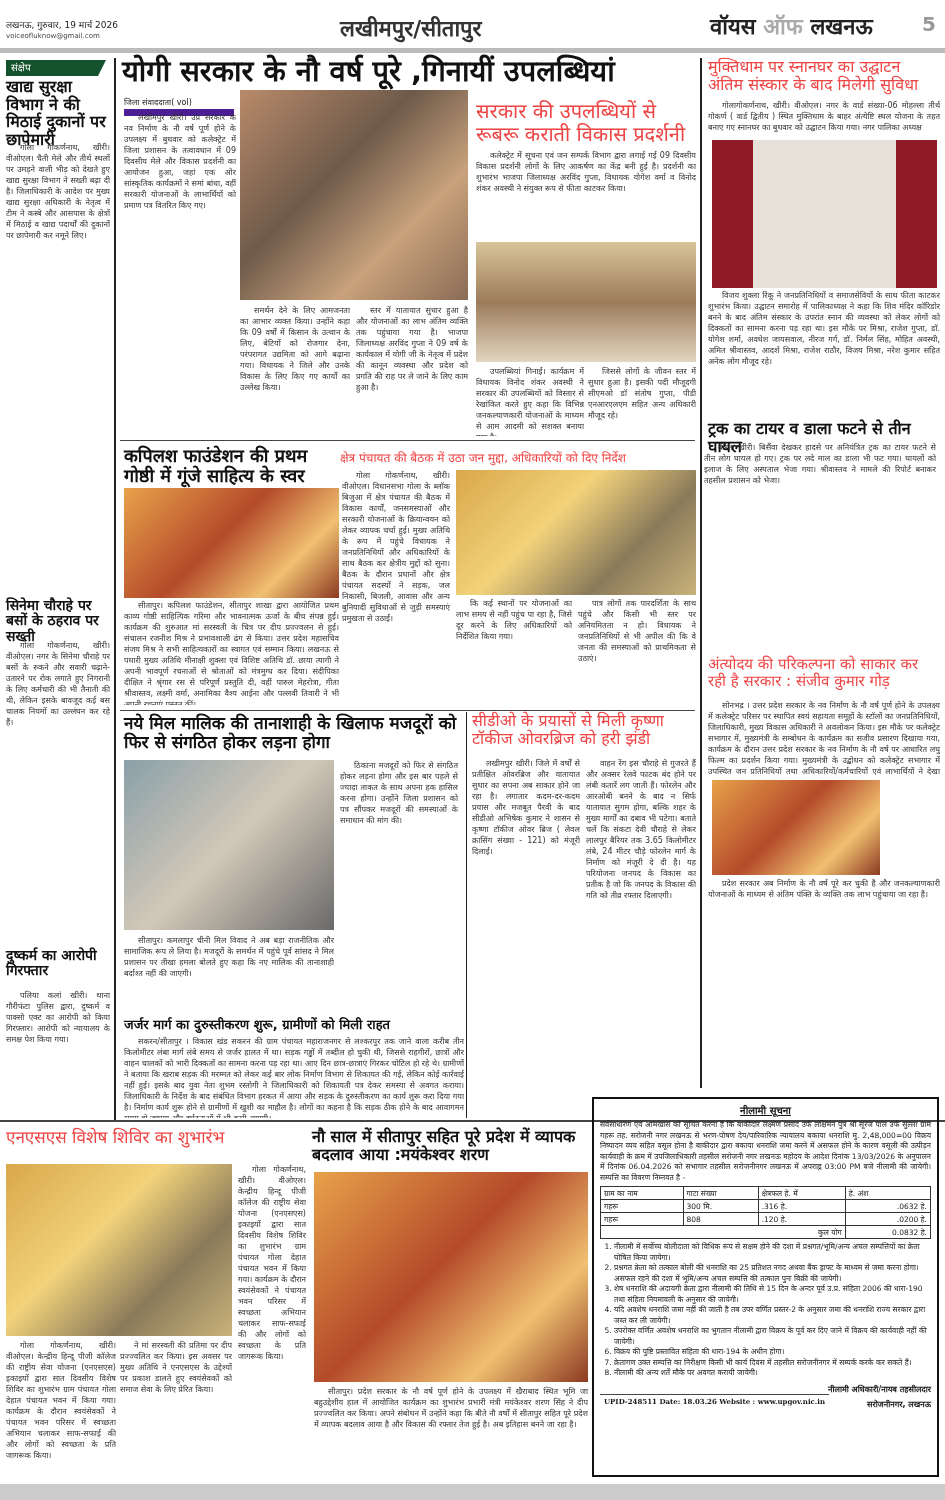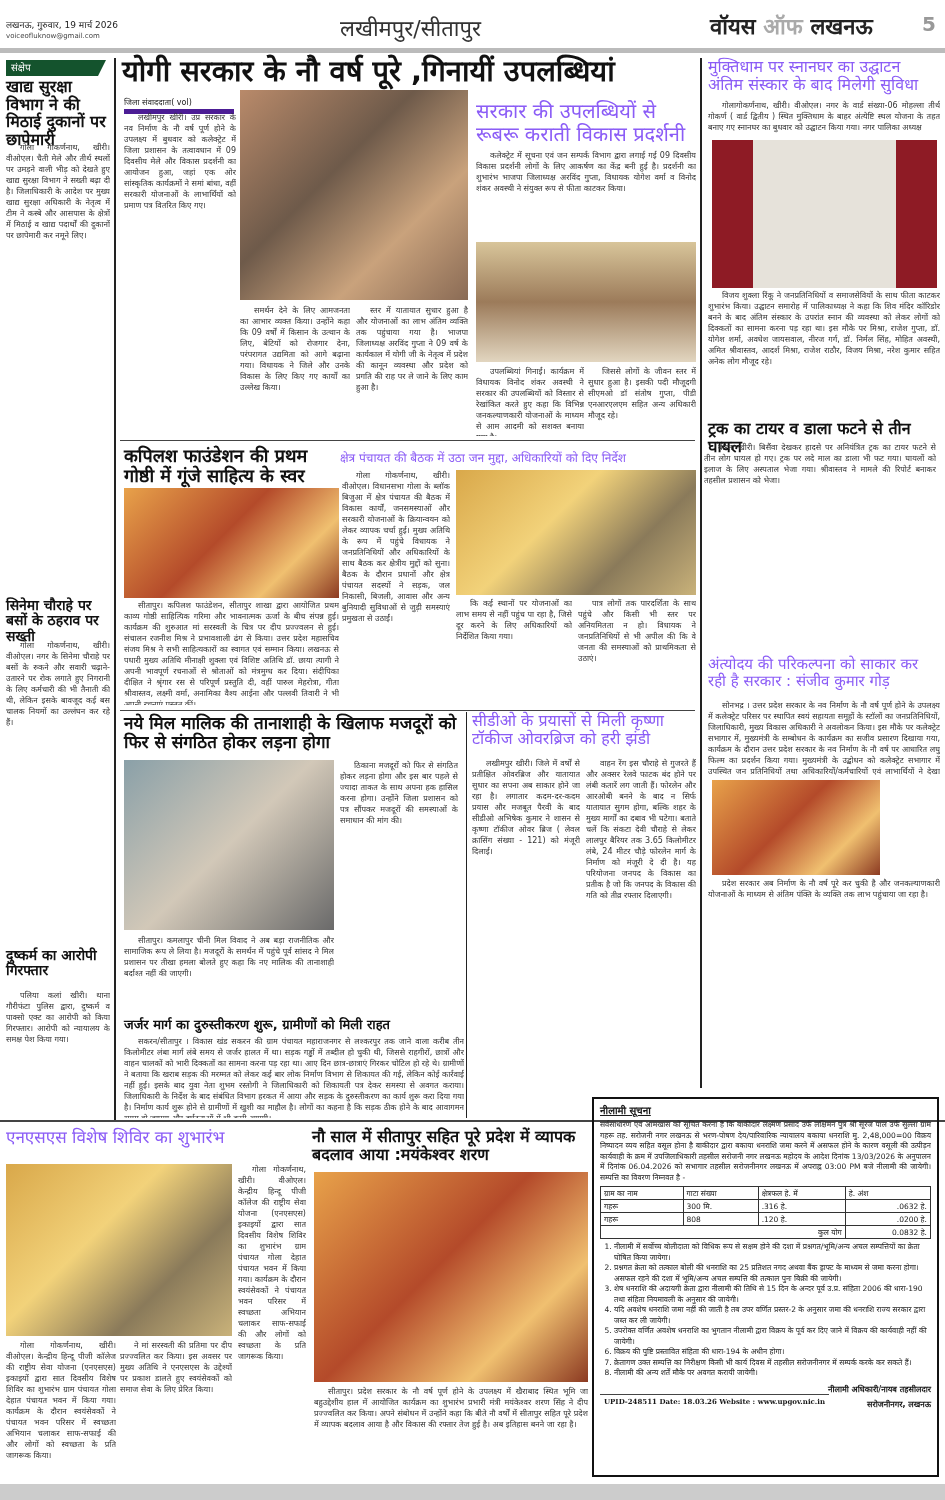--- a/index.html
+++ b/index.html
@@ -1,40 +1,40 @@
 <!DOCTYPE html>
 <html><head>
 <meta charset="utf-8">
 <style>
 *{box-sizing:border-box;margin:0;padding:0}
 body{width:945px;height:1500px;background:#fff;font-family:"DejaVu Sans",sans-serif;color:#1a1a1a;position:relative;overflow:hidden}
 .abs{position:absolute}
 .masthead{left:0;top:0;width:945px;height:48px}
 .mh-date{left:6px;top:18px;font-size:9px;color:#222}
 .mh-email{left:6px;top:32px;font-size:7px;color:#444}
-.mh-section{left:340px;top:12px;font-size:22px;font-weight:normal;color:#333;font-family:"DejaVu Serif",serif}
+.mh-section{left:340px;top:12px;font-size:22px;font-weight:bold;color:#333;font-family:"DejaVu Serif",serif}
 .mh-brand{left:710px;top:10px;font-size:22px;font-weight:bold;color:#222}
 .mh-brand .lite{color:#aaa}
 .mh-page{left:922px;top:12px;font-size:20px;font-weight:bold;color:#999}
 .rule{left:0;top:48px;width:945px;height:5px;background:#bbb}
 .vline{width:2px;background:#222}
 .hline{height:1px;background:#444}
 .headline{font-weight:bold;line-height:1.1;color:#111}
-.subhead{line-height:1.15;color:#8b5cf6}
+.subhead{line-height:1.15;color:#ef4444}
 .body-text{font-size:8px;line-height:11px;color:#333;text-align:justify;overflow:hidden}
 .body-text p{text-indent:14px}
 .photo{background:linear-gradient(135deg,#b98a6a,#6e5a4a 40%,#c9a27c 70%,#8a6b55);overflow:hidden}
 .photo.orange{background:linear-gradient(135deg,#e8a24a,#b44a2a 45%,#f0c070 75%,#8c3a22)}
 .photo.red{background:linear-gradient(90deg,#8e1b25 0 18%,#e6e2da 18% 82%,#8e1b25 82%)}
 .photo.hall{background:linear-gradient(180deg,#d8c59a,#9c7b5a 50%,#e2d6c0)}
 .photo.yellow{background:linear-gradient(135deg,#d9a84a,#f2d27a 40%,#8a7a5a 70%,#c9b27a)}
 .photo.gray{background:linear-gradient(135deg,#8aa0a8,#d2c8b8 50%,#6a6a6a)}
 .sankshep{left:6px;top:60px;width:100px;height:16px;background:#14532d;color:#fff;font-size:10px;padding-left:5px;line-height:16px;clip-path:polygon(0 0,100% 0,92% 100%,0 100%)}
 .notice{left:592px;top:1097px;width:347px;height:380px;border:2px solid #111;padding:4px 6px}
-.notice h3{font-size:10px;text-decoration:underline;margin-bottom:3px}
+.notice h3{text-align:center;font-size:10px;text-decoration:underline;margin-bottom:3px}
 .notice .nt{font-size:7.5px;line-height:10.5px;color:#222;text-align:justify}
 .notice table{width:100%;border-collapse:collapse;font-size:7.5px;margin:3px 0}
 .notice td,.notice th{border:1px solid #333;padding:1px 3px;font-weight:normal;text-align:left}
 .notice td.r{text-align:right}
 .notice ol{font-size:7.5px;line-height:10.5px;padding-left:14px;color:#222}
 .sign{text-align:right;font-size:8px;font-weight:bold;margin-top:4px}
 .upid{font-size:7px;font-weight:bold;border-top:1px solid #444;display:inline-block;padding:2px 4px;font-family:"DejaVu Serif",serif}
 .footer-bar{left:0;top:1484px;width:945px;height:16px;background:#ccc}
 </style>
 </head>
@@ -62,21 +62,21 @@
 <div class="abs body-text" style="left:6px;top:640px;width:104px;height:302px">
     <p>गोला गोकर्णनाथ, खीरी। वीओएल। नगर के सिनेमा चौराहे पर बसों के रुकने और सवारी चढ़ाने-उतारने पर रोक लगाते हुए निगरानी के लिए कर्मचारी की भी तैनाती की थी, लेकिन इसके बावजूद कई बस चालक नियमों का उल्लंघन कर रहे हैं।</p>
   </div>
 <div class="abs headline" style="left:6px;top:948px;width:105px;font-size:14px">दुष्कर्म का आरोपी गिरफ्तार</div>
 <div class="abs body-text" style="left:6px;top:990px;width:104px;height:128px">
     <p>पलिया कलां खीरी। थाना गौरीफंटा पुलिस द्वारा, दुष्कर्म व पाक्सो एक्ट का आरोपी को किया गिरफ्तार। आरोपी को न्यायालय के समक्ष पेश किया गया।</p>
   </div>
 <div class="abs vline" style="left:114px;top:58px;height:1062px"></div>
 
 <div class="abs headline" style="left:122px;top:56px;width:570px;font-size:29px">योगी सरकार के नौ वर्ष पूरे ,गिनायीं उपलब्धियां</div>
-<div class="abs" style="left:124px;top:96px;width:110px;font-size:8px;border-bottom:5px solid #4c1d95;padding-bottom:2px">जिला संवाददाता( vol)</div>
+<div class="abs" style="left:124px;top:96px;width:110px;font-size:8px;border-bottom:7px solid #4c1d95;padding-bottom:2px">जिला संवाददाता( vol)</div>
 <div class="abs body-text" style="left:124px;top:112px;width:112px;height:318px">
     <p>लखीमपुर खीरी। उप्र सरकार के नव निर्माण के नौ वर्ष पूर्ण होने के उपलक्ष्य में बुधवार को कलेक्ट्रेट में जिला प्रशासन के तत्वावधान में 09 दिवसीय मेले और विकास प्रदर्शनी का आयोजन हुआ, जहां एक ओर सांस्कृतिक कार्यक्रमों ने समां बांधा, वहीं सरकारी योजनाओं के लाभार्थियों को प्रमाण पत्र वितरित किए गए।</p>
   </div>
 <div class="abs photo" style="left:240px;top:90px;width:228px;height:210px"></div>
 <div class="abs body-text" style="left:240px;top:305px;width:110px;height:130px">
     <p>समर्थन देने के लिए आमजनता का आभार व्यक्त किया। उन्होंने कहा कि 09 वर्षों में किसान के उत्थान के लिए, बेटियों को रोजगार देना, परंपरागत उद्यमिता को आगे बढ़ाना गया। विधायक ने जिले और उनके विकास के लिए किए गए कार्यों का उल्लेख किया।</p>
   </div>
 <div class="abs body-text" style="left:356px;top:305px;width:112px;height:130px">
     <p>स्तर में यातायात सुधार हुआ है और योजनाओं का लाभ अंतिम व्यक्ति तक पहुंचाया गया है। भाजपा जिलाध्यक्ष अरविंद गुप्ता ने 09 वर्ष के कार्यकाल में योगी जी के नेतृत्व में प्रदेश की कानून व्यवस्था और प्रदेश को प्रगति की राह पर ले जाने के लिए काम हुआ है।</p>
   </div>

